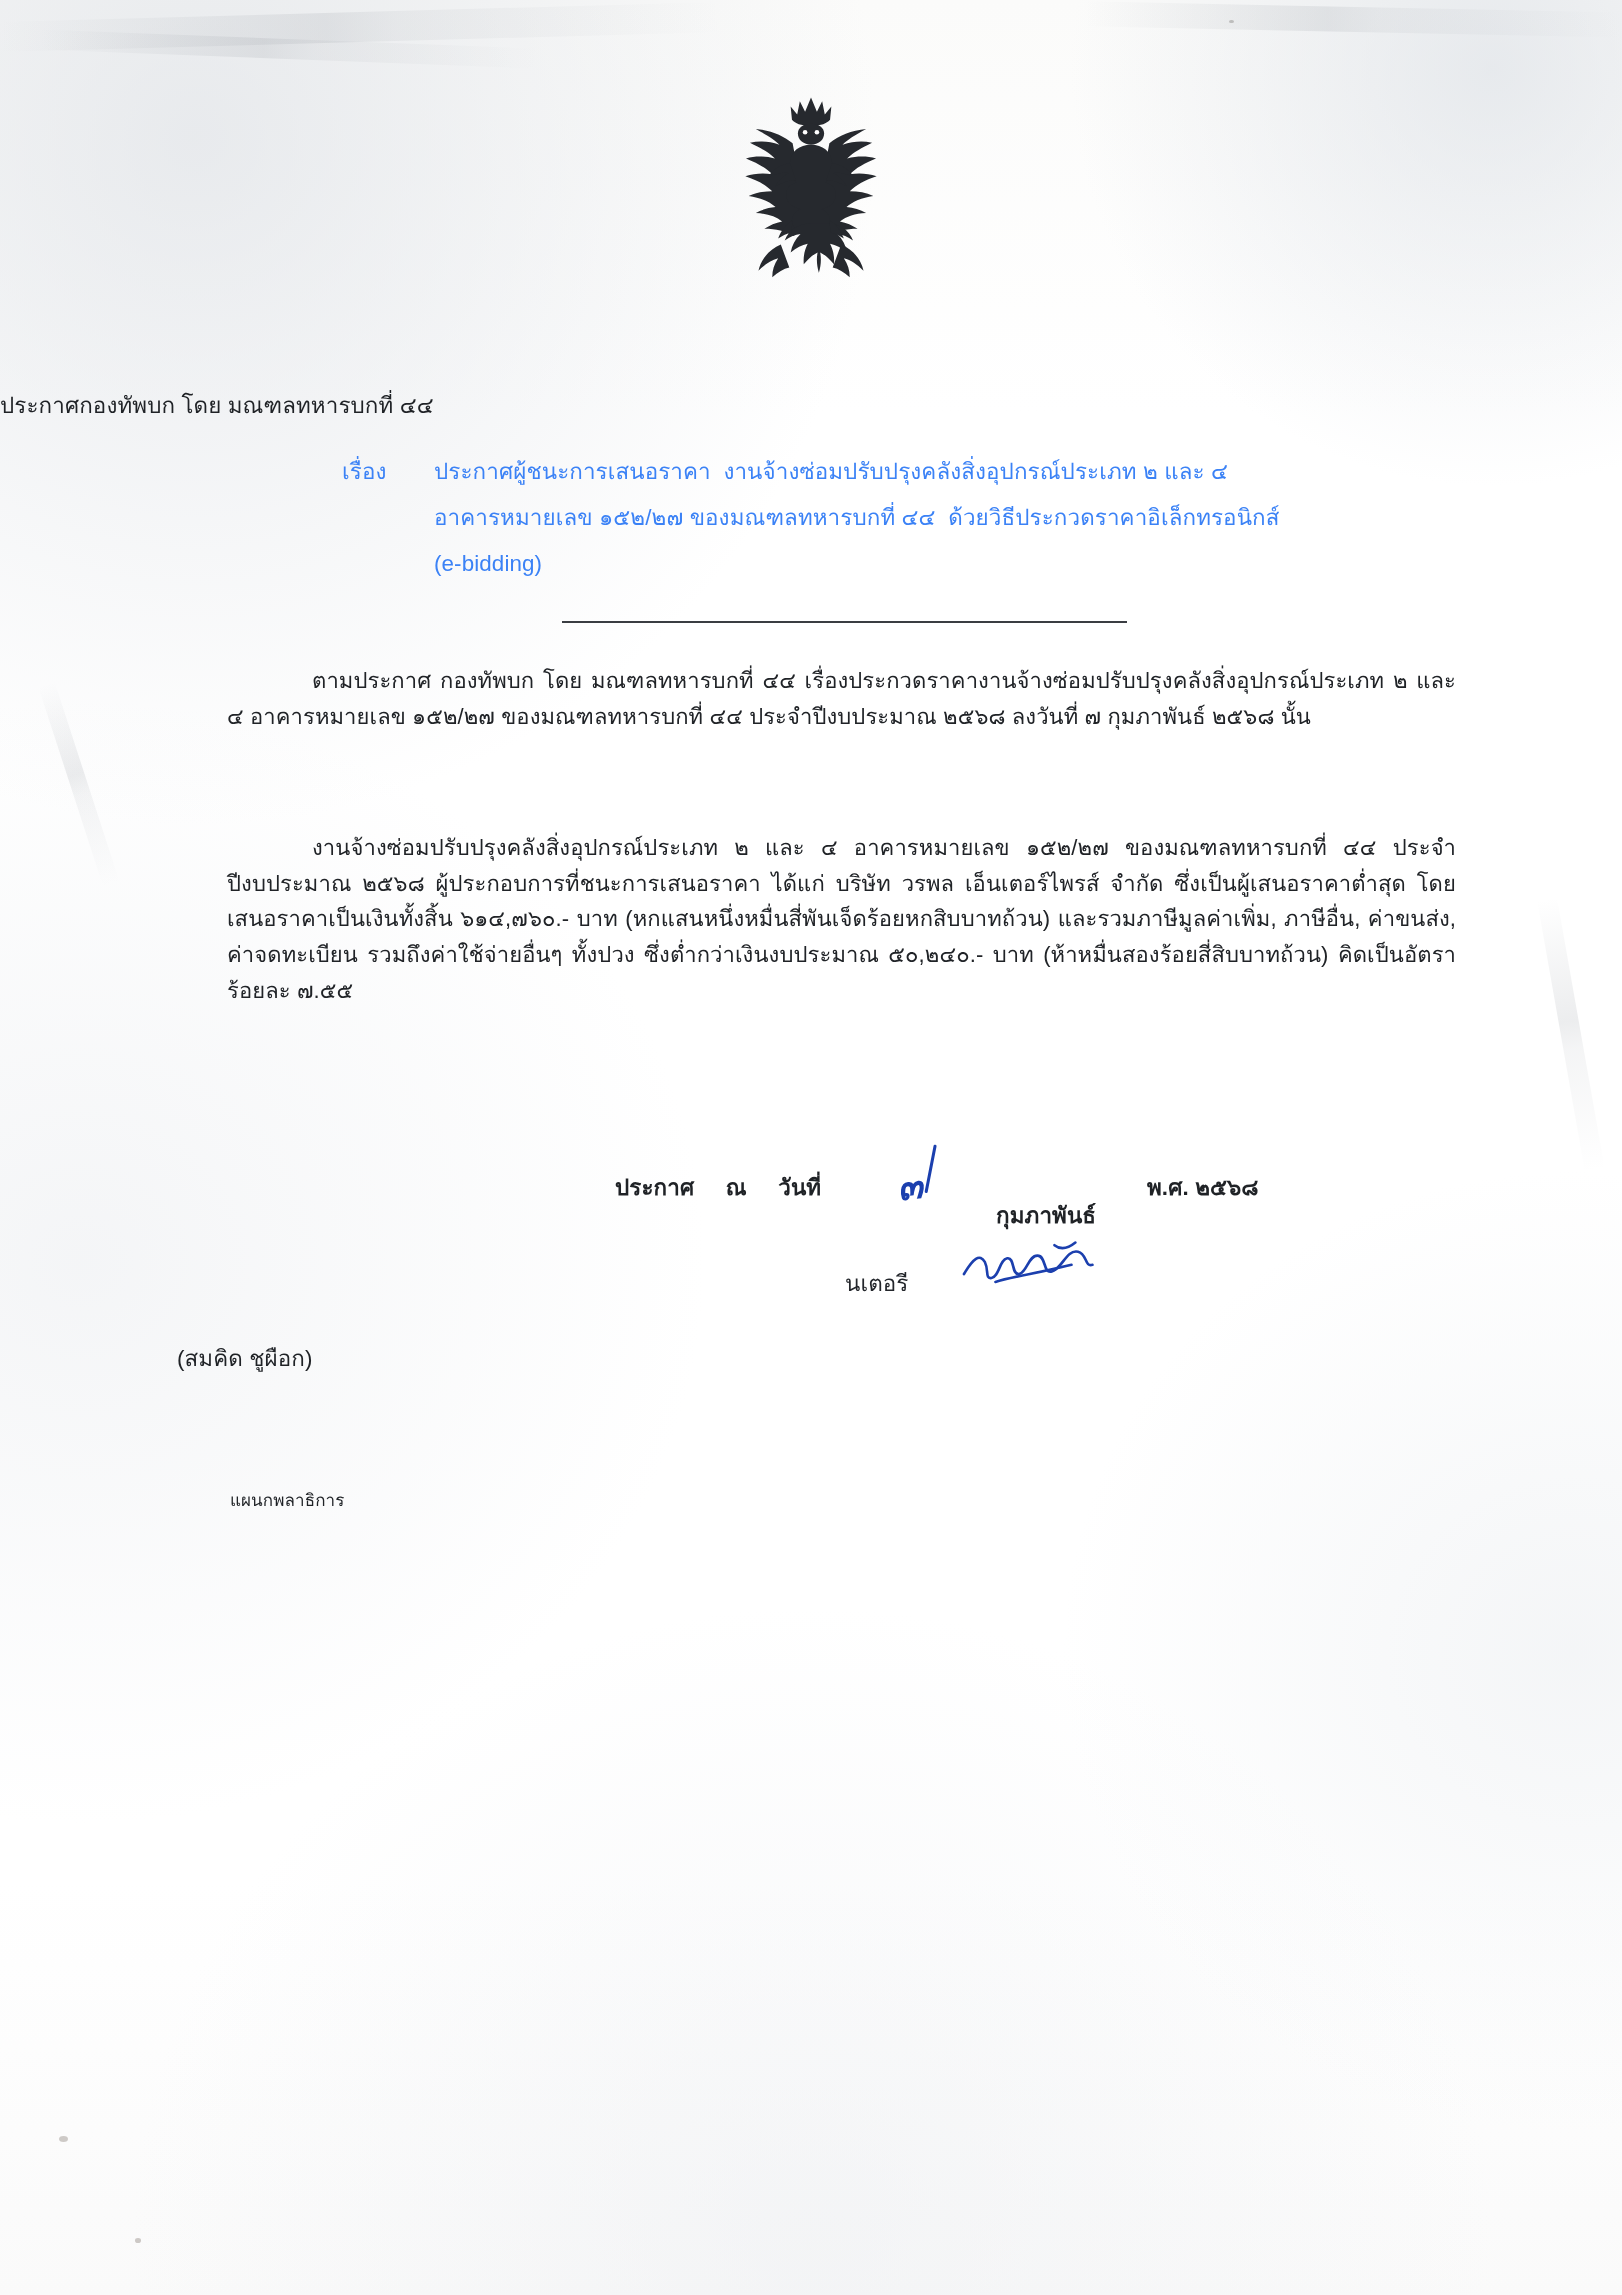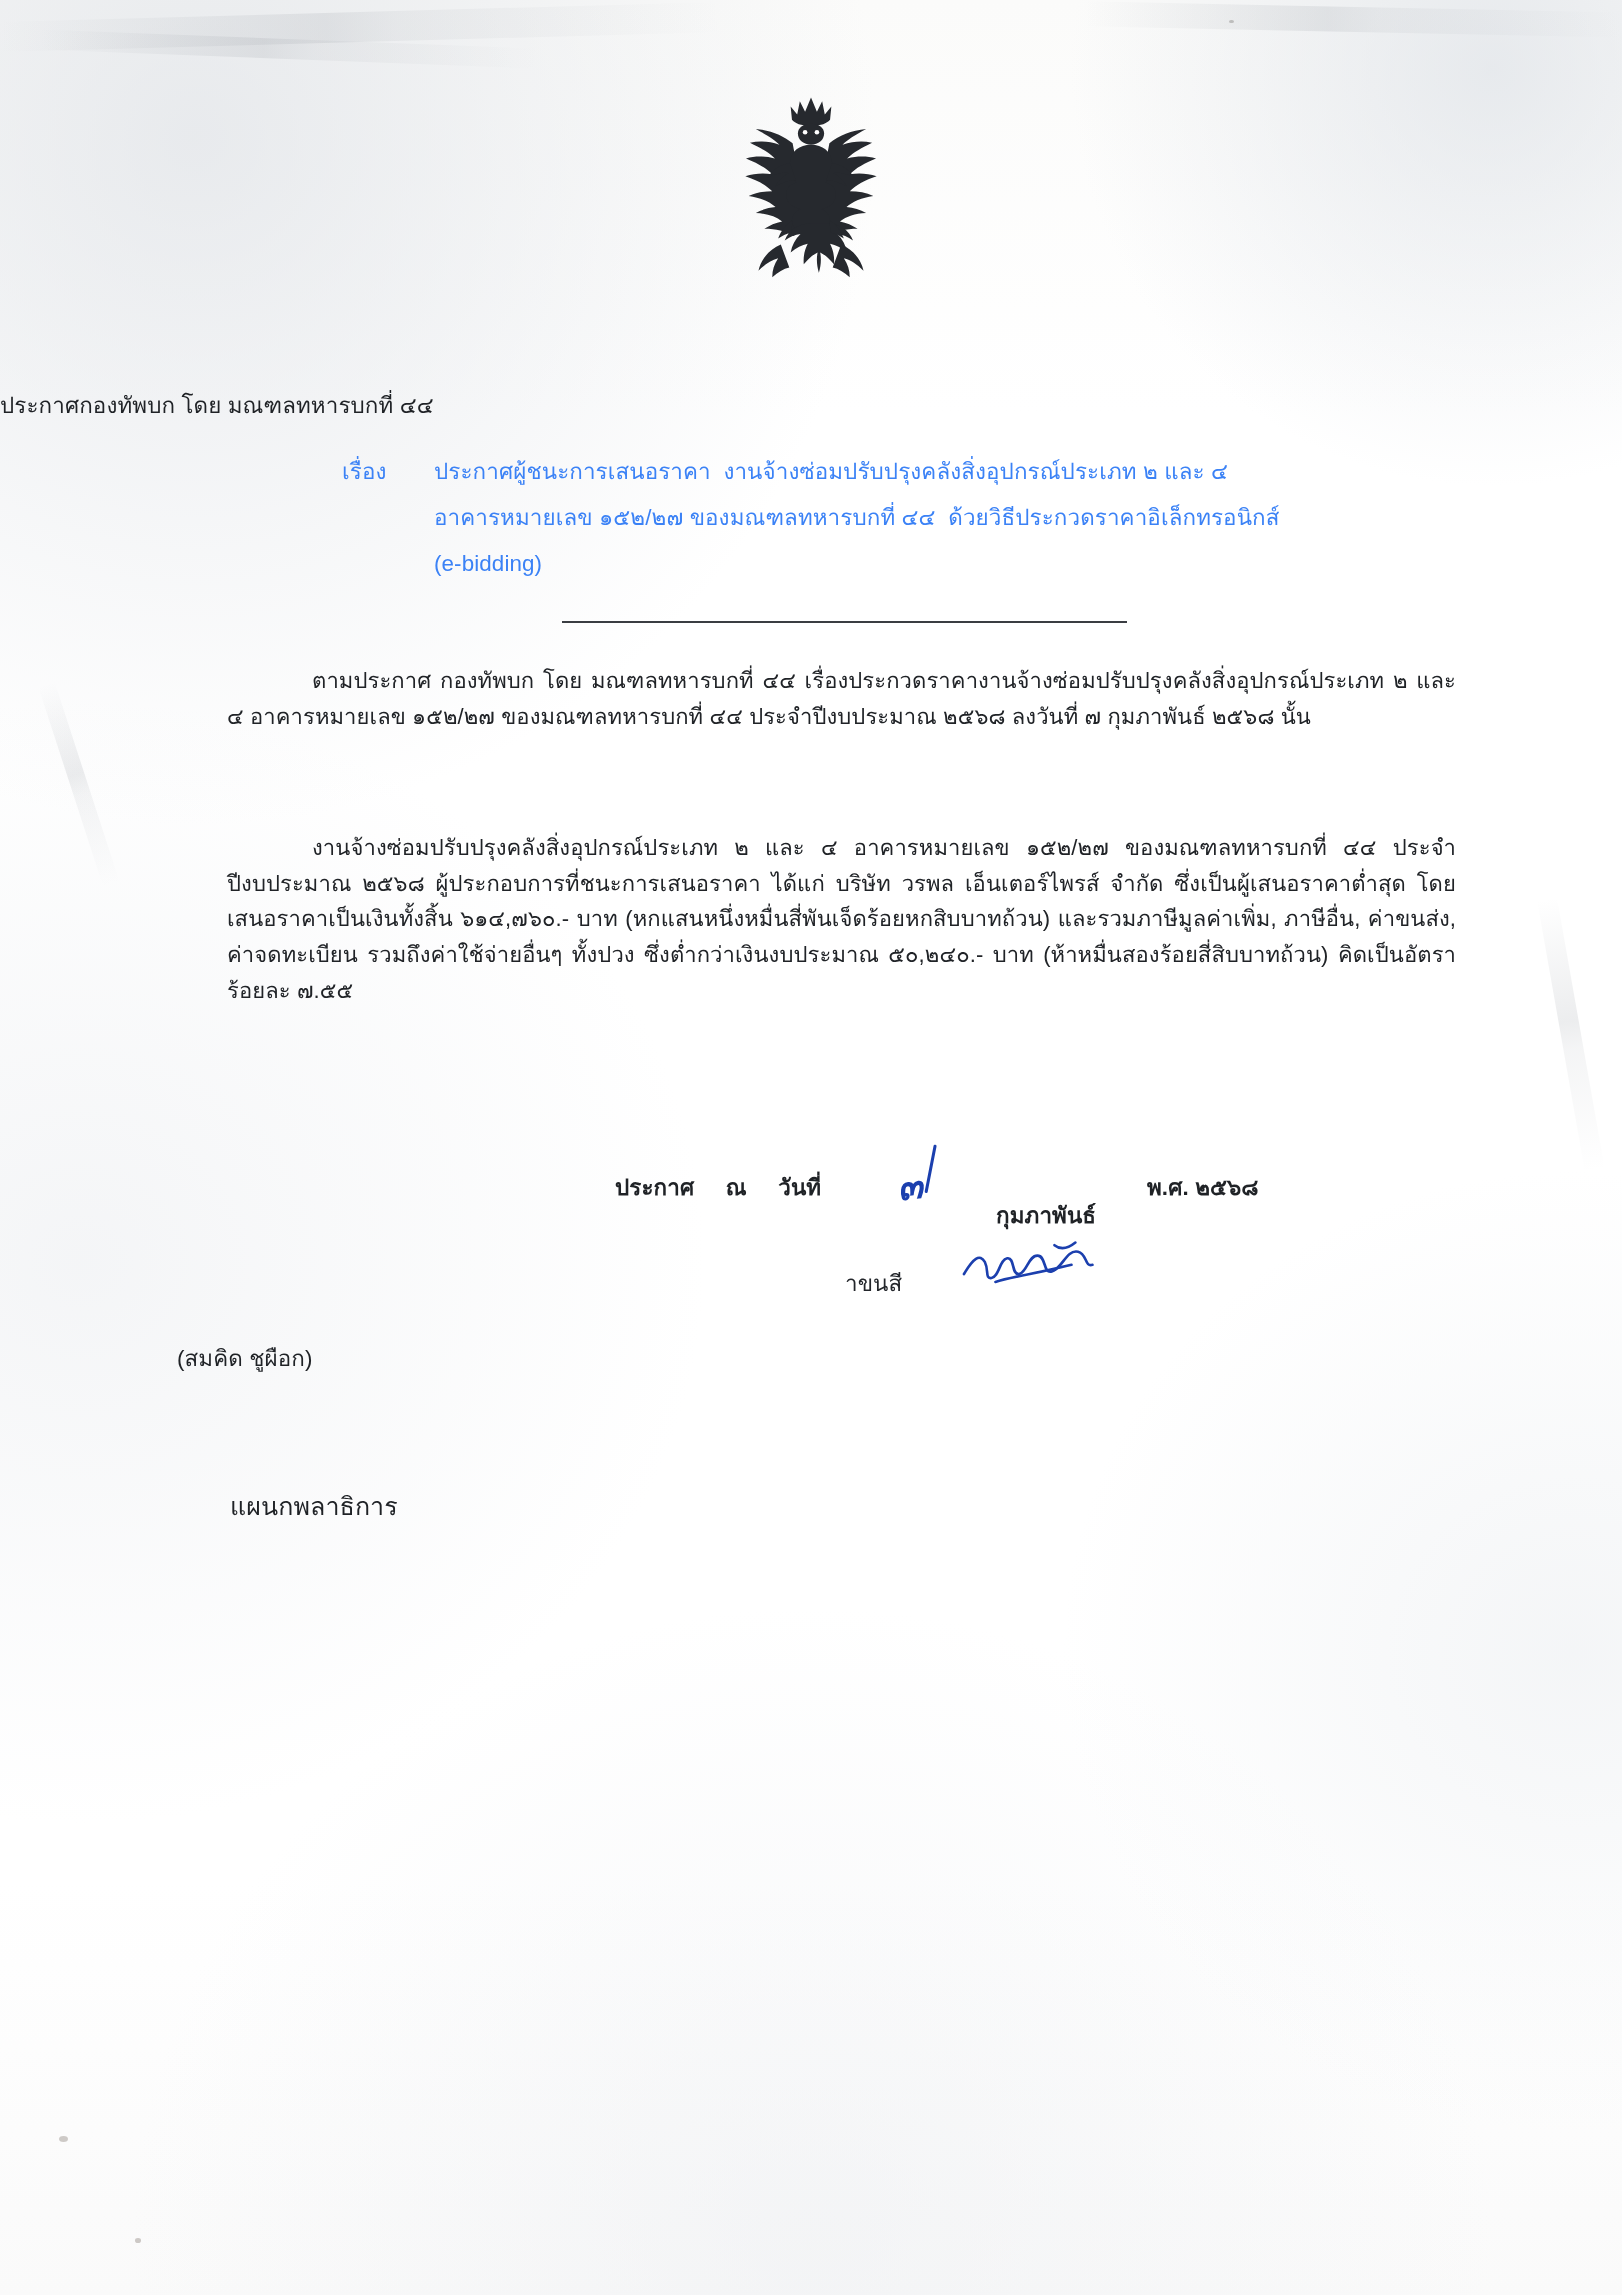--- a/index.html
+++ b/index.html
@@ -132,21 +132,21 @@
   }
   .signature svg { width: 100%; height: 100%; display: block; }
 
   .rank {
     position: absolute;
     font-size: 22.4px;
   }
 
   .footer-left {
     position: absolute;
-    font-size: 25px;
+    font-size: 17px;
     color: #1f2226;
   }
 </style>
 </head>
 <body>
 
 <div id="paper">
   <div class="crease" style="left:0;top:12px;width:723px;height:30px;transform:rotate(-1.6deg);"></div>
   <div class="crease" style="left:39px;top:39px;width:500px;height:20px;transform:rotate(2.2deg);"></div>
   <div class="crease" style="left:1085px;top:6.6px;width:539px;height:25px;transform:rotate(1.2deg);"></div>
@@ -206,21 +206,21 @@
   </div>
 
   <div class="sig-date thai" style="left:615px; top:1169px;">ประกาศ     ณ     วันที่</div>
   <div class="handwrite-date" style="left:897px; top:1156px;">
     <span>๓</span>
     <span class="stroke"></span>
   </div>
   <div class="sig-date thai" style="left:996px; top:1169px;margin-top:28px;">กุมภาพันธ์</div>
   <div class="sig-date thai" style="left:1147px; top:1169px;">พ.ศ. ๒๕๖๘</div>
 
-  <div class="rank thai" style="left:845px; top:1265px;">าขนสี</div>
+  <div class="rank thai" style="left:845px; top:1265px;">นเตอรี</div>
 
   <div class="signature">
     <svg viewBox="0 0 230 90" xmlns="http://www.w3.org/2000/svg">
       <g fill="none" stroke="#1b3fae" stroke-width="4" stroke-linecap="round" stroke-linejoin="round">
         <path d="M12 58 C26 34, 36 26, 44 40 C50 52, 44 66, 54 64 C66 62, 66 36, 78 34 C90 32, 84 60, 96 58 C108 56, 110 30, 124 30 C138 30, 132 58, 146 54 C162 50, 168 20, 186 24 C200 27, 196 48, 208 44"></path>
         <path d="M60 70 C86 62, 128 56, 176 44"></path>
         <path d="M150 14 C160 22, 172 18, 182 10"></path>
       </g>
     </svg>
   </div>

